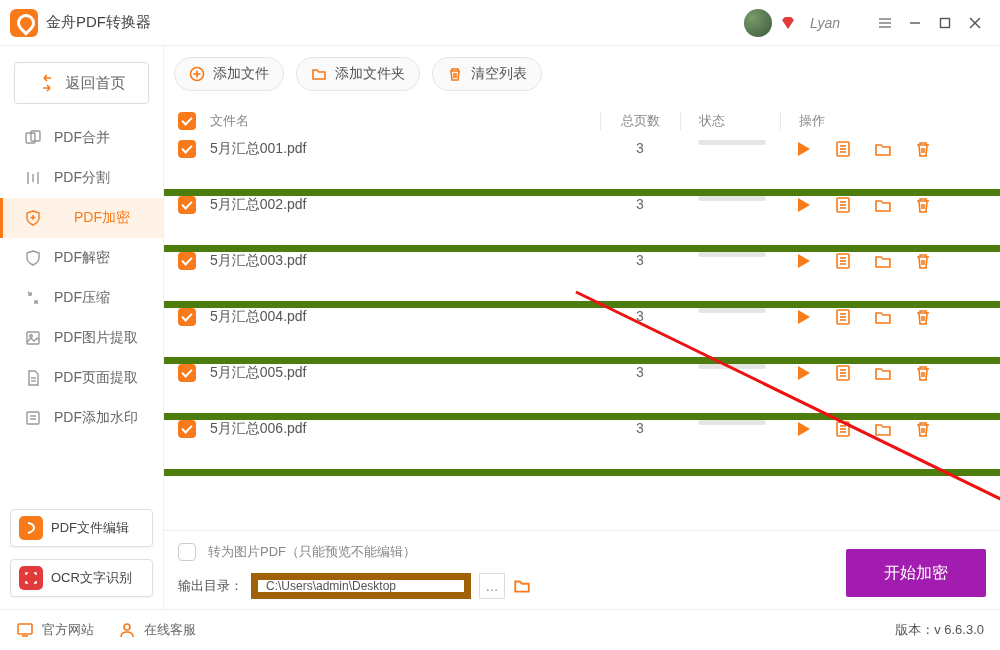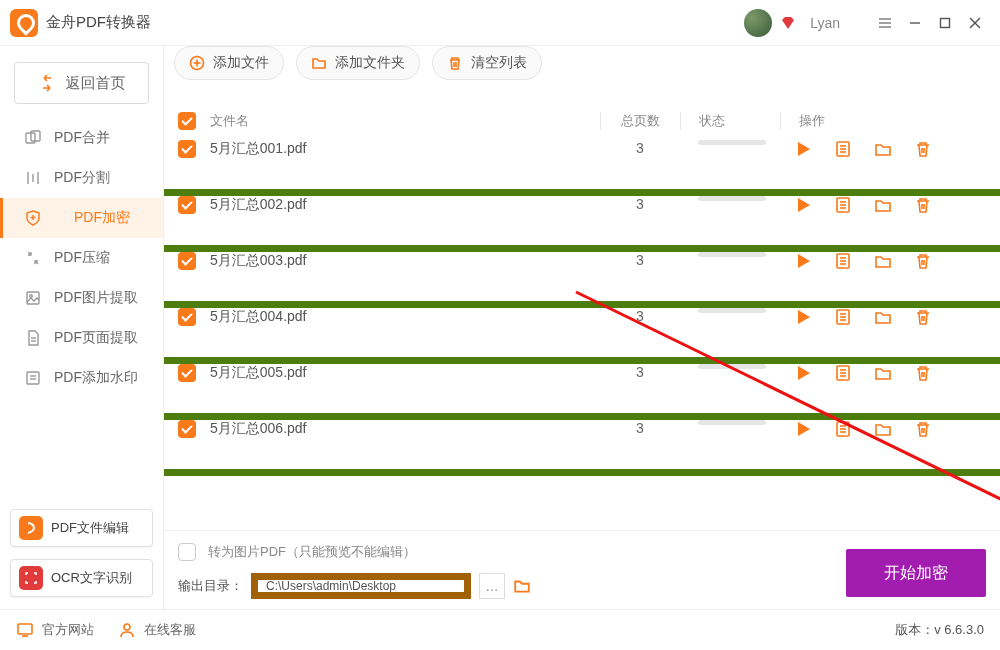--- a/index.html
+++ b/index.html
@@ -7,21 +7,21 @@
 
 
 .titlebar { height:46px; display:flex; align-items:center; padding:0 10px; border-bottom:1px solid #eee;justify-content:flex-end; }
 .app-logo { width:28px; height:28px; background:#f87a1a; border-radius:6px; position:relative; margin-right:8px; }
 .app-logo::before { content:""; position:absolute; left:7px; top:5px; width:12px; height:12px; border:3px solid #fff; border-radius:50% 50% 50% 0; transform:rotate(-45deg); }
 .app-title { font-size:15px; color:#444; }
 .tb-spacer { flex:1; }
 .avatar { width:28px; height:28px; border-radius:50%; background:radial-gradient(circle at 30% 30%,#7a9a6a,#3a5a3a); margin-right:8px; }
 .gem { width:16px; height:16px; margin-right:14px; }
 .gem svg { display:block; }
-.username { color:#888; font-size:14px; margin-right:30px; }
+.username { color:#888; font-size:14px; margin-right:30px;font-style:italic; }
 .win-btn { width:30px; height:30px; display:flex; align-items:center; justify-content:center; color:#666; cursor:pointer; }
 .win-btn svg { display:block; }
 
 
 .body { display:flex; height:563px; }
 .sidebar { width:164px; border-right:1px solid #f0f0f0; display:flex; flex-direction:column; padding-top:10px; }
 .home-btn { margin:6px 14px 14px; height:42px; border:1px solid #dcdcdc; border-radius:4px; background:#fff; display:flex; align-items:center; justify-content:center; gap:10px; color:#666; font-size:15px; cursor:pointer; }
 .home-btn svg { stroke:#f87a1a; }
 .nav { list-style:none; }
 .nav li { height:40px; display:flex; align-items:center; gap:12px; padding-left:24px; font-size:14px; color:#666; cursor:pointer; }
@@ -30,21 +30,21 @@
 .nav li.active .ic svg * { stroke:#f87a1a; }
 .nav li .ic svg * { stroke:#999; }
 .sb-spacer { flex:1; }
 .sb-card { margin:6px 10px; height:38px; border:1px solid #e0e0e0; border-radius:4px; box-shadow:0 1px 2px rgba(0,0,0,.05); background:#fff; display:flex; align-items:center; gap:8px; padding:0 8px; font-size:13px; color:#444; cursor:pointer; }
 .sb-card .badge { width:24px; height:24px; border-radius:5px; display:flex; align-items:center; justify-content:center; }
 .badge.orange { background:#f87a1a; }
 .badge.red { background:#e23b3b; }
 
 
 .main { flex:1; display:flex; flex-direction:column; position:relative; }
-.toolbar { height:56px; display:flex; gap:12px; padding-left:10px; }
+.toolbar { height:56px; display:flex; align-items:center; gap:12px; padding-left:10px; }
 .tbtn { height:34px; padding:0 14px; border:1px solid #e5e5e5; border-radius:17px; background:#fafafa; display:flex; align-items:center; gap:8px; font-size:14px; color:#555; cursor:pointer; }
 .tbtn svg * { stroke:#f87a1a; fill:none; }
 .tbtn.bin svg * { stroke:#f87a1a; }
 
 .thead { height:38px; display:flex; align-items:center; padding-left:14px; font-size:13px; color:#888; }
 .cb { width:18px; height:18px; border-radius:4px; background:#f87a1a; position:relative; flex-shrink:0; }
 .cb::after { content:""; position:absolute; left:4px; top:5px; width:8px; height:4px; border-left:2px solid #fff; border-bottom:2px solid #fff; transform:rotate(-45deg); }
 .cb.empty { background:#fff; border:1px solid #ccc; }
 .cb.empty::after { display:none; }
 .col-name { margin-left:14px; flex:1; }
@@ -150,20 +150,28 @@
         </li>
       <li class="active">
           <span class="ic">
             <svg width="16" height="16" viewBox="0 0 16 16" fill="none" stroke-width="1.4">
               <path d="M8 1 L14 3 V8 C14 12 8 15 8 15 C8 15 2 12 2 8 V3 Z"></path>
               <line x1="8" y1="5" x2="8" y2="10"></line>
               <line x1="5.5" y1="7.5" x2="10.5" y2="7.5"></line>
             </svg>
           </span>
           <span>PDF加密</span>
+        </li>
+      <li>
+          <span class="ic">
+            <svg width="16" height="16" viewBox="0 0 16 16" fill="none" stroke-width="1.4">
+              <path d="M8 1 L14 3 V8 C14 12 8 15 8 15 C8 15 2 12 2 8 V3 Z"></path>
+            </svg>
+          </span>
+          <span>PDF解密</span>
         </li>
       <li>
           <span class="ic">
             <svg width="16" height="16" viewBox="0 0 16 16" fill="none" stroke-width="1.4">
               <path d="M3 2 L6 5 M3 5 L6 5 L6 2 M13 14 L10 11 M13 11 L10 11 L10 14"></path>
             </svg>
           </span>
           <span>PDF压缩</span>
         </li>
       <li>

